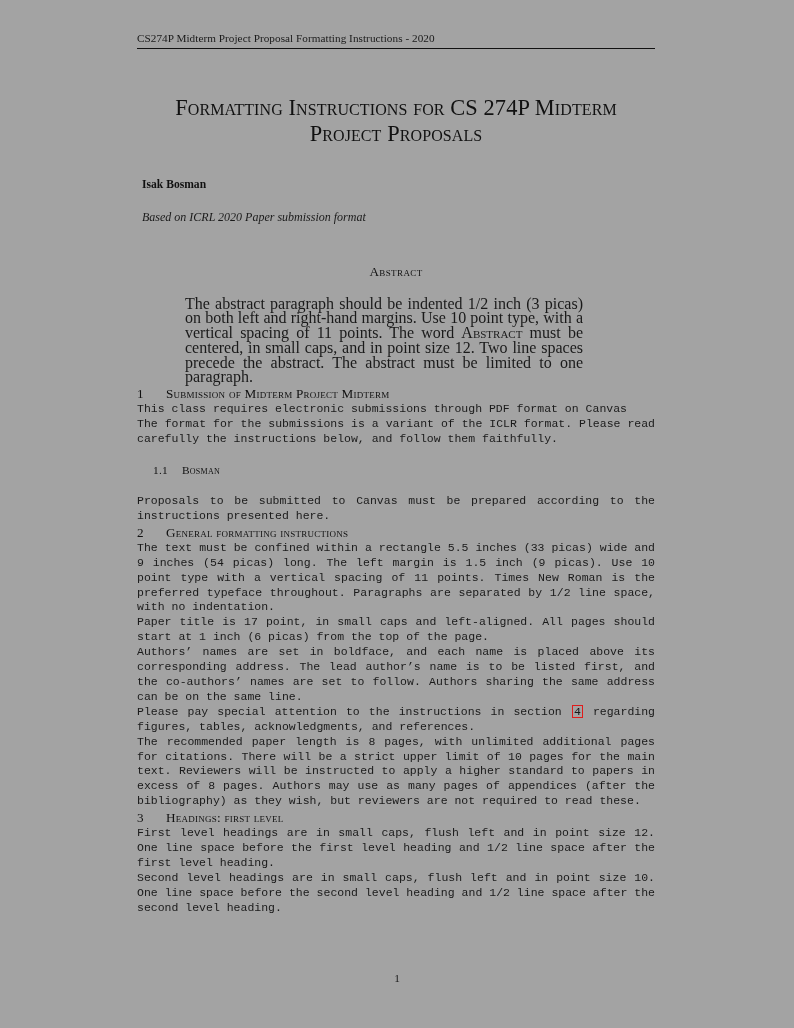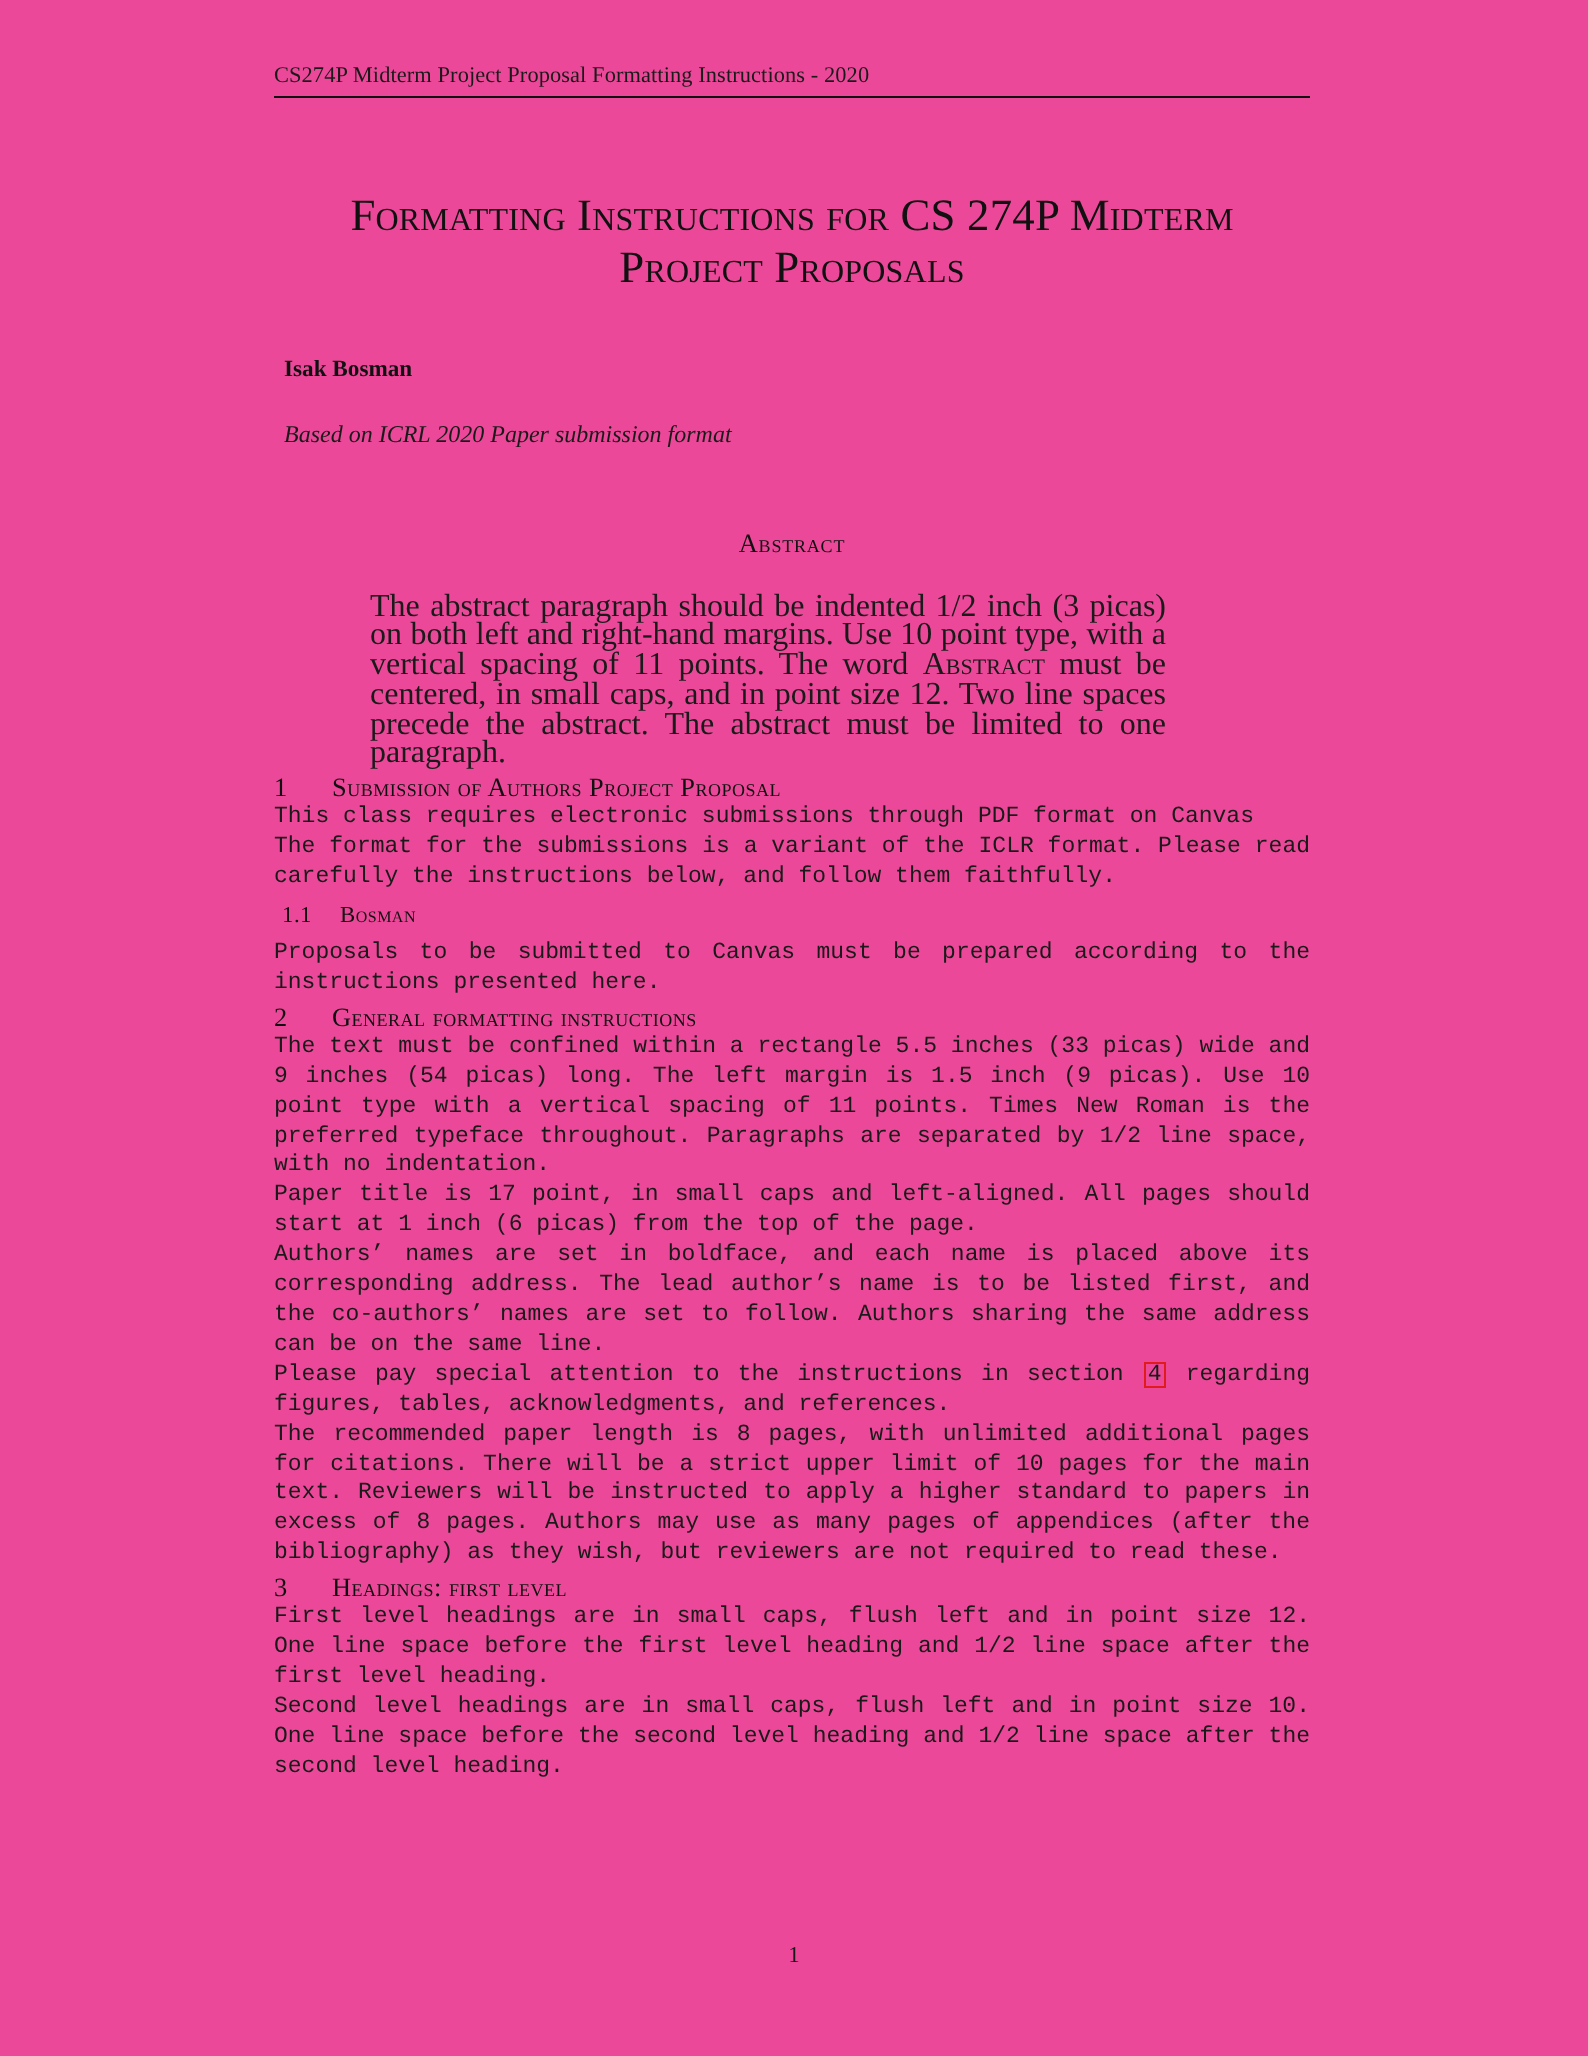--- a/index.html
+++ b/index.html
@@ -15,21 +15,21 @@
     font-family: "Liberation Serif", "DejaVu Serif", serif;
     color: #1a1a1a;
     overflow: hidden;
   }
 
   .page {
     position: absolute;
     left: 0; top: 0;
     width: 794px;
     height: 1028px;
-    background: #ec4899;
+    background: #a3a3a3;
   }
 
   
   .running-header {
     position: absolute;
     left: 137px;
     top: 31px;
     width: 518px;
   }
   .running-header .rh-text {
@@ -123,21 +123,21 @@
     flex: 0 0 29px;
     font-size: 13.2px;
   }
   h3.subsection {
     font-size: 11.4px;
     line-height: 15px;
     font-variant: small-caps;
     font-weight: normal;
     letter-spacing: 0.25px;
     color: #111111;
-    margin: 4px;
+    margin: 16px;
     display: flex;
     align-items: flex-end;
   }
   h3.subsection .num {
     font-variant: normal;
     width: 29px;
     flex: 0 0 29px;
     font-size: 11.4px;
   }
 
@@ -197,21 +197,21 @@
     <div class="author-block">
       <div class="author-name">Isak Bosman</div>
       <div class="author-affil">Based on ICRL 2020 Paper submission format</div>
     </div>
 
     <div class="abstract-head">Abstract</div>
     <p class="abstract-body"><span>The abstract paragraph should be indented 1/2 inch (3 picas) on both left and right-hand margins. Use 10 point type, with a vertical spacing of 11 points. The word </span><span class="sc">Abstract</span><span> must be centered, in small caps, and in point size 12. Two line spaces precede the abstract. The abstract must be limited to one paragraph.</span></p>
 
     <h2 class="section sp-sec-before">
       <span class="num">1</span>
-      <span>Submission of Authors Project Proposal</span>
+      <span>Submission of Midterm Project Midterm</span>
     </h2>
     <p class="body sp-after-head">This class requires electronic submissions through PDF format on Canvas</p>
     <p class="body sp-para">The format for the submissions is a variant of the ICLR format. Please read carefully the instructions below, and follow them faithfully.</p>
 
     <h3 class="subsection sp-sub-before">
       <span class="num">1.1</span>
       <span>Bosman</span>
     </h3>
     <p class="body sp-after-head">Proposals to be submitted to Canvas must be prepared according to the instructions presented here.</p>
 

